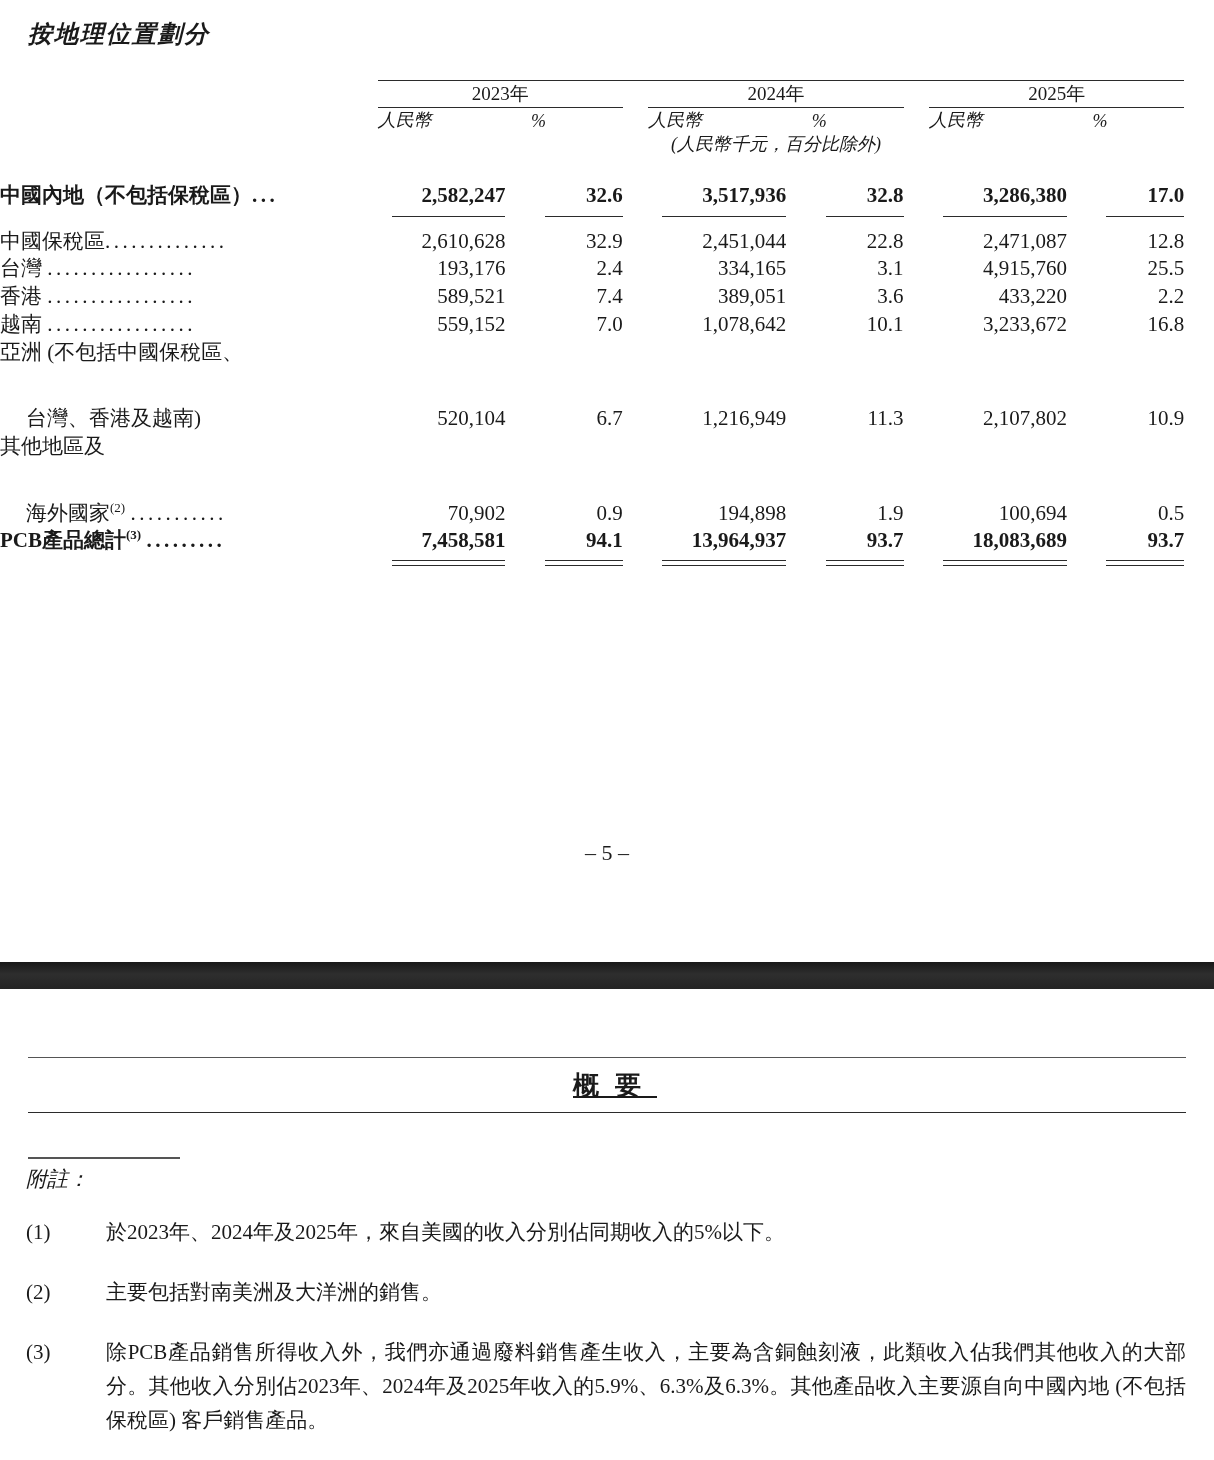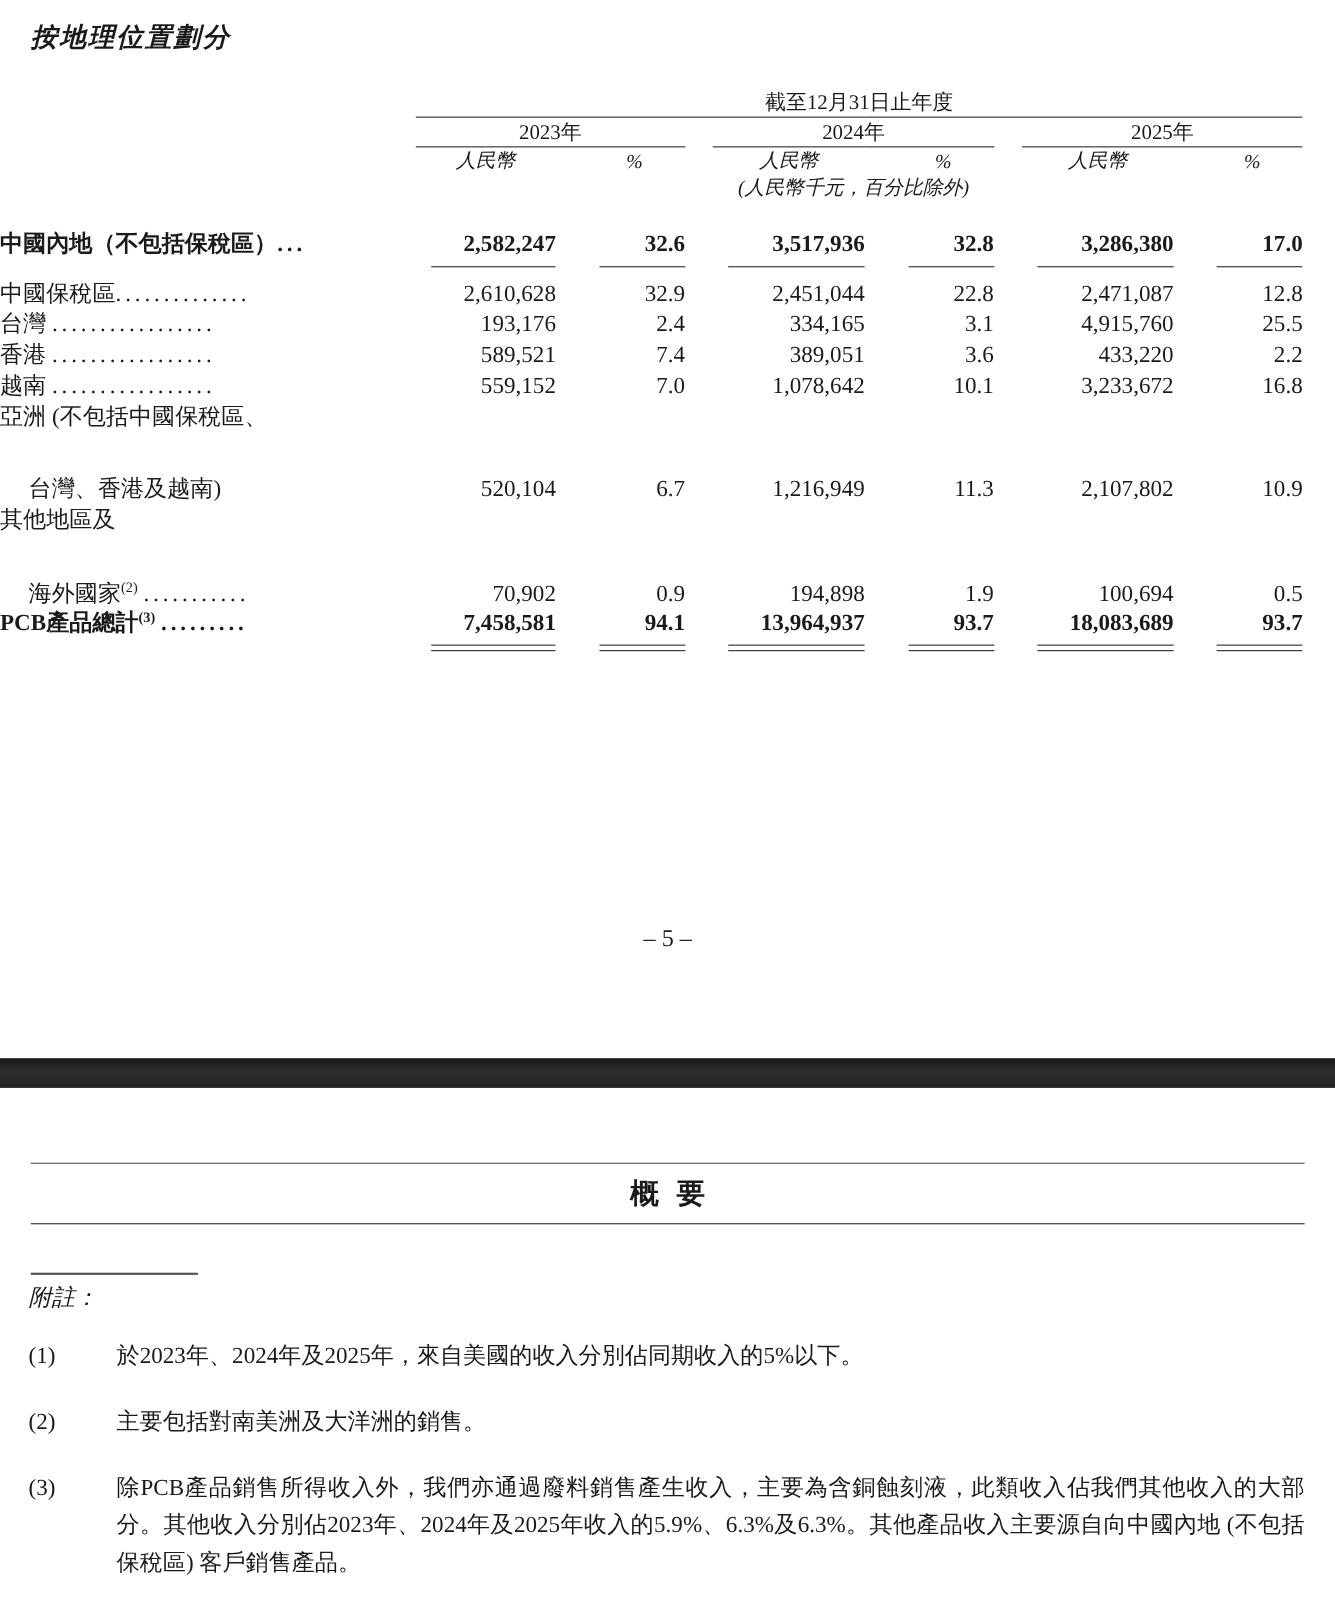--- a/index.html
+++ b/index.html
@@ -67,21 +67,21 @@
     font-weight: bold;
     padding: 5px 0 5px 0;
   }
   .yr-rule {
     border-top: 1.6px solid #2b2b2b;
     font-size: 0;
     line-height: 0;
     height: 0;
   }
   .sub-label {
-    text-align: center;
+    text-align: left;
     font-size: 18px;
     font-style: italic;
     padding-top: 8px;
     white-space: nowrap;
   }
   .unit-note {
     text-align: center;
     font-size: 18px;
     font-style: italic;
     white-space: nowrap;
@@ -169,20 +169,21 @@
 
   .summary-head {
     position: absolute;
     left: 28px;
     top: 68px;
     width: 1158px;
     border-top: 1.7px solid #555;
     border-bottom: 1.7px solid #2b2b2b;
     height: 56px;
     box-sizing: border-box;
+    text-decoration: underline;
   }
   .summary-head-text {
     text-align: center;
     font-size: 26px;
     font-weight: bold;
     line-height: 56px;
     letter-spacing: 16px;
     text-indent: 16px;
   }
 
@@ -241,25 +242,20 @@
       <col style="width:25px">
       <col style="width:90px">
       <col style="width:25px">
       <col style="width:135px">
       <col style="width:25px">
       <col style="width:90px">
       <col style="width:29px">
     </colgroup>
 
     <tbody>
-        <tr>
-      <td colspan="2"></td>
-      <td class="hdr-span" colspan="11">截至12月31日止年度</td>
-      <td></td>
-    </tr>
     <tr>
       <td colspan="2"></td>
       <td class="rule-full" colspan="11"></td>
       <td></td>
     </tr>
 
     <tr>
       <td colspan="2"></td>
       <td class="yr-label" colspan="3">2023年</td>
       <td></td>

